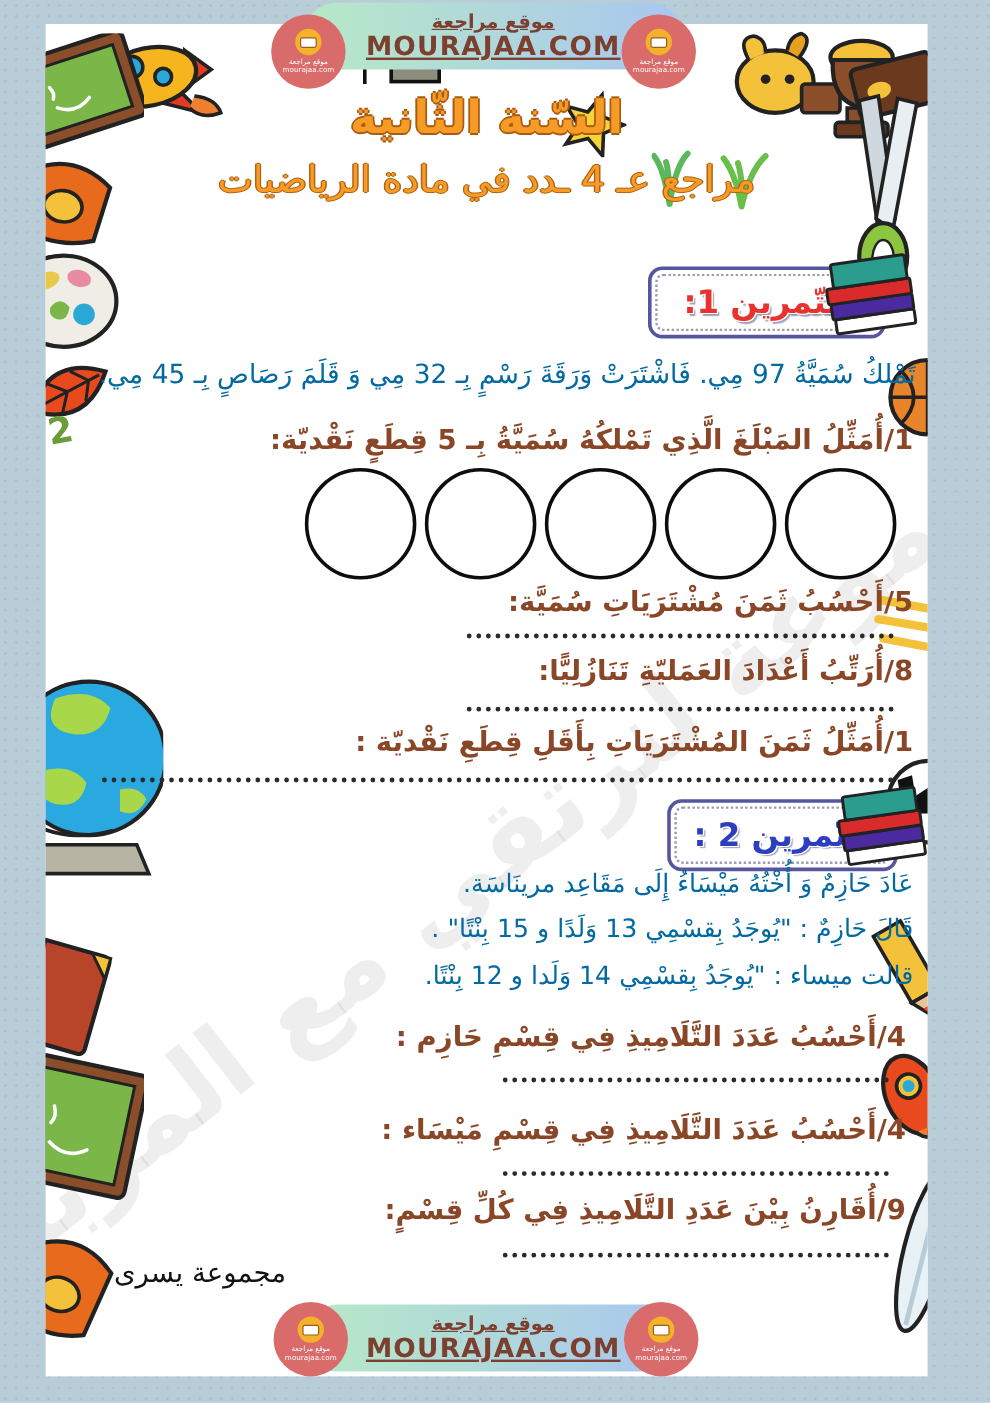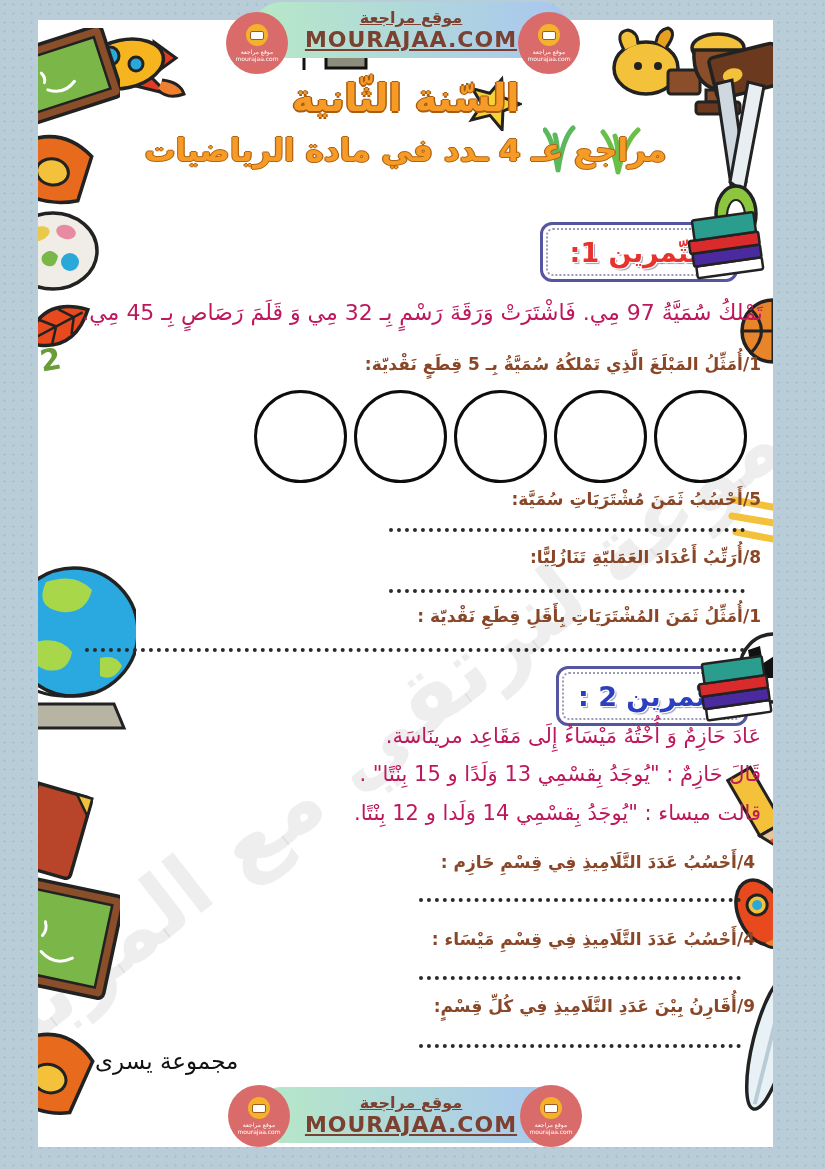--- a/index.html
+++ b/index.html
@@ -24,34 +24,34 @@
     display:flex;flex-direction:column;align-items:center;justify-content:center;}
   .logo-badge{width:22px;height:22px;border-radius:50%;background:#f3b229;
     display:flex;align-items:center;justify-content:center;margin-bottom:2px;}
   .logo-book{width:12px;height:7px;background:#fff;border-radius:2px;border:1px solid #a05a20;}
   .logo-txt{font-size:6px;line-height:7px;color:#fff;text-align:center;}
   
   .grade-title{position:absolute;left:38px;width:735px;top:76px;text-align:center;
     font-size:38px;font-weight:bold;color:#f79b27;z-index:2;direction:rtl;
     text-shadow:1.5px 0 0 #a85c12,-1.5px 0 0 #a85c12,0 1.5px 0 #a85c12,0 -1.5px 0 #a85c12;}
   .review-title{position:absolute;left:38px;width:735px;top:132px;text-align:center;
-    font-size:31px;font-weight:bold;color:#f79b27;z-index:2;direction:rtl;
+    font-size:31px;font-weight:normal;color:#f79b27;z-index:2;direction:rtl;
     text-shadow:1.2px 0 0 #b06414,-1.2px 0 0 #b06414,0 1.2px 0 #b06414,0 -1.2px 0 #b06414;}
   
   .badge{position:absolute;height:54px;background:#fff;border:3px solid #5555a0;
     border-radius:12px;z-index:2;display:flex;align-items:center;justify-content:center;}
   .badge::after{content:"";position:absolute;inset:3px;border:2px dotted #9a9ab4;border-radius:7px;}
   .badge-label{font-size:27px;font-weight:bold;direction:rtl;z-index:1;
     text-shadow:-1px -1px 0 #fff,1px -1px 0 #fff,-1px 1px 0 #fff,1px 1px 0 #fff,2px 2px 1px rgba(40,40,90,.45);}
   .badge-books{position:absolute;z-index:3;}
   
-  .stmt{position:absolute;direction:rtl;text-align:right;color:#be185d;
+  .stmt{position:absolute;direction:rtl;text-align:right;color:#0369a1;
     font-size:21px;white-space:nowrap;z-index:2;}
   .q{position:absolute;direction:rtl;text-align:right;color:#8a4728;font-weight:bold;
-    font-size:17px;white-space:nowrap;z-index:2;}
+    font-size:23px;white-space:nowrap;z-index:2;}
   .dotline{position:absolute;border-bottom:4px dotted #2a2a2a;height:10px;z-index:2;}
   .coins{position:absolute;right:78px;top:390px;display:flex;gap:7px;z-index:2;}
   .coin{width:87px;height:87px;border:3.5px solid #0d0d0d;border-radius:50%;background:#fff;}
   .teacher{position:absolute;left:95px;top:1048px;font-size:23px;color:#111;z-index:2;direction:rtl;}
 </style>
 </head>
 <body>
 
 <div class="page">
 

